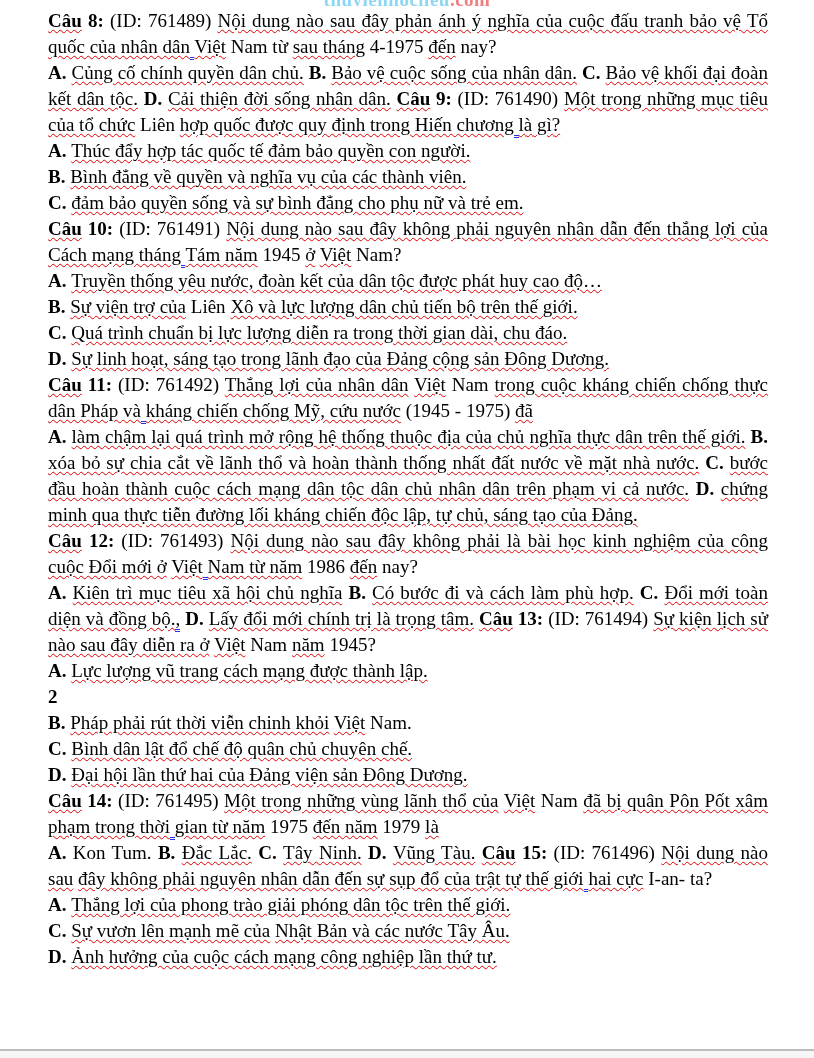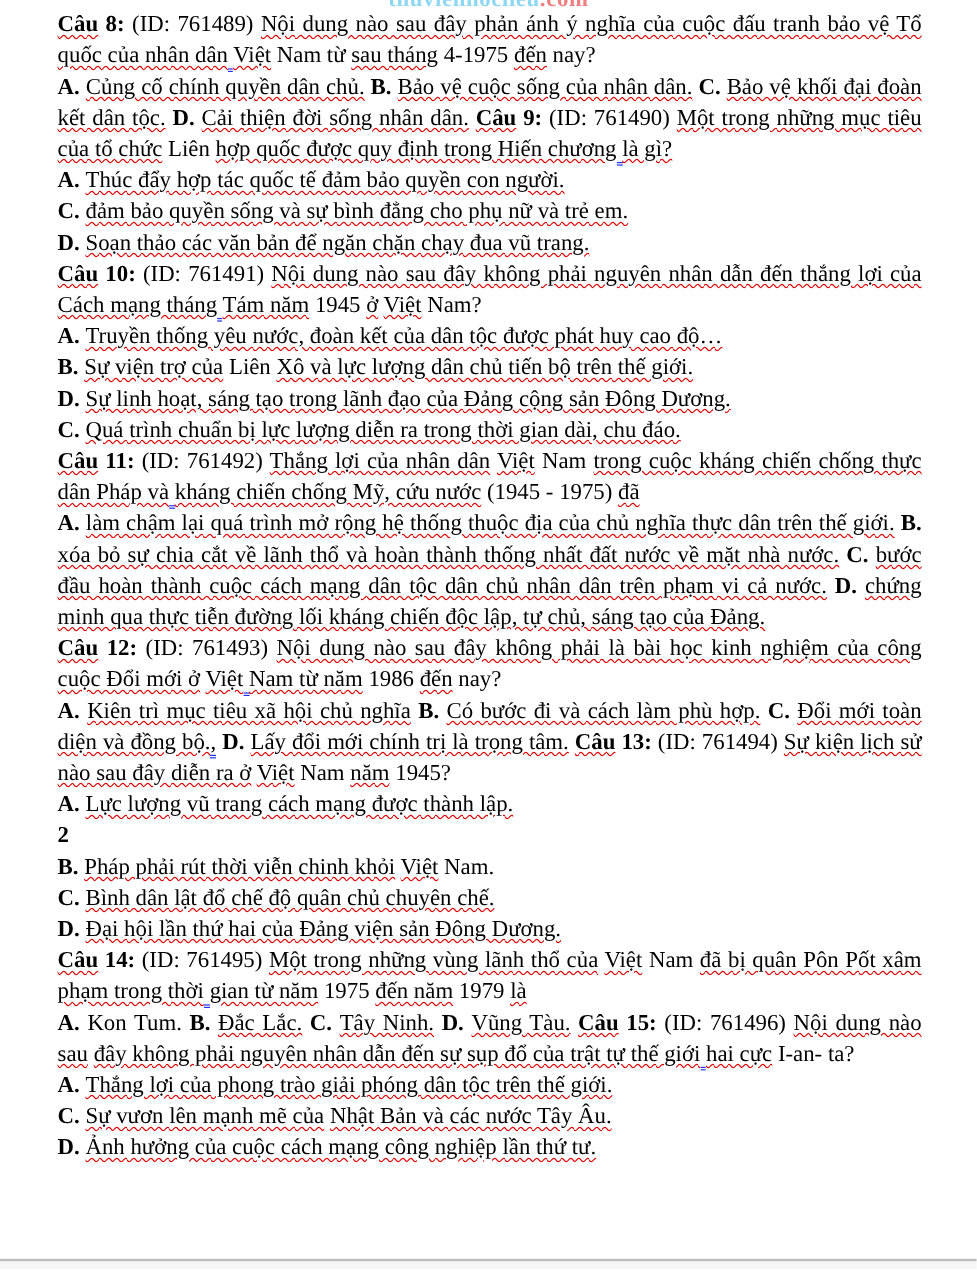--- a/index.html
+++ b/index.html
@@ -62,27 +62,27 @@
 <body>
 
 <div class="page">
   <div class="watermark">
     <span class="wm-main" style="color: rgb(142, 215, 242);">thuvienhoclieu</span><span class="wm-suffix" style="color: rgb(240, 128, 127);">.com</span>
   </div>
   <div class="doc">
       <p class="para"><span class="bold sp">Câu</span><span class="bold"> 8:</span><span> (ID: 761489) </span><span class="sp">Nội dung nào sau đây phản ánh ý nghĩa của cuộc đấu tranh bảo vệ Tổ quốc của nhân dân</span><span class="gr"> </span><span class="sp">Việt</span><span> Nam từ </span><span class="sp">sau tháng</span><span> 4-1975 </span><span class="sp">đến</span><span> nay?</span></p>
       <p class="para"><span class="bold">A. </span><span class="sp">Củng cố chính quyền dân chủ.</span><span> </span><span class="bold">B. </span><span class="sp">Bảo vệ cuộc sống của nhân dân.</span><span>  </span><span class="bold">C. </span><span class="sp">Bảo vệ khối đại đoàn kết dân tộc.</span><span> </span><span class="bold">D. </span><span class="sp">Cải thiện đời sống nhân dân.</span><span> </span><span class="bold sp">Câu</span><span class="bold"> 9:</span><span> (ID: 761490) </span><span class="sp">Một trong những mục tiêu của tổ chức</span><span> Liên </span><span class="sp">hợp quốc được quy định trong Hiến chương</span><span class="gr"> </span><span class="sp">là gì?</span></p>
       <p class="para"><span class="bold">A. </span><span class="sp">Thúc đẩy hợp tác quốc tế đảm bảo quyền con người.</span></p>
+      <p class="para"><span class="bold">B. </span><span class="sp">Bình đẳng về quyền và nghĩa vụ của các thành viên.</span></p>
       <p class="para"><span class="bold">C. </span><span class="sp">đảm bảo quyền sống và sự bình đẳng cho phụ nữ và trẻ em.</span></p>
-      <p class="para"><span class="bold">D. </span><span class="sp">Soạn thảo các văn bản để ngăn chặn chạy đua vũ trang.</span></p>
       <p class="para"><span class="bold sp">Câu</span><span class="bold"> 10:</span><span> (ID: 761491) </span><span class="sp">Nội dung nào sau đây không phải nguyên nhân dẫn đến thắng lợi của Cách mạng tháng</span><span class="gr"> </span><span class="sp">Tám năm</span><span> 1945 </span><span class="sp">ở</span><span> </span><span class="sp">Việt</span><span> Nam?</span></p>
       <p class="para"><span class="bold">A. </span><span class="sp">Truyền thống yêu nước, đoàn kết của dân tộc được phát huy cao độ…</span></p>
       <p class="para"><span class="bold">B. </span><span class="sp">Sự viện trợ của</span><span> Liên </span><span class="sp">Xô và lực lượng dân chủ tiến bộ trên thế giới.</span></p>
+      <p class="para"><span class="bold">C. </span><span class="sp">Quá trình chuẩn bị lực lượng diễn ra trong thời gian dài, chu đáo.</span></p>
       <p class="para"><span class="bold">D. </span><span class="sp">Sự linh hoạt, sáng tạo trong lãnh đạo của Đảng cộng sản Đông Dương.</span></p>
-      <p class="para"><span class="bold">C. </span><span class="sp">Quá trình chuẩn bị lực lượng diễn ra trong thời gian dài, chu đáo.</span></p>
       <p class="para"><span class="bold sp">Câu</span><span class="bold"> 11:</span><span> (ID: 761492) </span><span class="sp">Thắng lợi của nhân dân</span><span> </span><span class="sp">Việt</span><span> Nam </span><span class="sp">trong cuộc kháng chiến chống thực dân Pháp và</span><span class="gr"> </span><span class="sp">kháng chiến chống Mỹ, cứu nước</span><span> (1945 - 1975) </span><span class="sp">đã</span></p>
       <p class="para"><span class="bold">A. </span><span class="sp">làm chậm lại quá trình mở rộng hệ thống thuộc địa của chủ nghĩa thực dân trên thế giới.</span><span> </span><span class="bold">B. </span><span class="sp">xóa bỏ sự chia cắt về lãnh thổ và hoàn thành thống nhất đất nước về mặt nhà nước.</span><span> </span><span class="bold">C. </span><span class="sp">bước đầu hoàn thành cuộc cách mạng dân tộc dân chủ nhân dân trên phạm vi cả nước.</span><span> </span><span class="bold">D. </span><span class="sp">chứng minh qua thực tiễn đường lối kháng chiến độc lập, tự chủ, sáng tạo của Đảng.</span></p>
       <p class="para"><span class="bold sp">Câu</span><span class="bold"> 12:</span><span> (ID: 761493) </span><span class="sp">Nội dung nào sau đây không phải là bài học kinh nghiệm của công cuộc Đổi mới ở</span><span> </span><span class="sp">Việt</span><span class="gr"> </span><span class="sp">Nam từ năm</span><span> 1986 </span><span class="sp">đến</span><span> nay?</span></p>
       <p class="para"><span class="bold">A. </span><span class="sp">Kiên trì mục tiêu xã hội chủ nghĩa</span><span> </span><span class="bold">B. </span><span class="sp">Có bước đi và cách làm phù hợp.</span><span> </span><span class="bold">C. </span><span class="sp">Đổi mới toàn diện và đồng bộ.</span><span class="gr">,</span><span> </span><span class="bold">D. </span><span class="sp">Lấy đổi mới chính trị là trọng tâm.</span><span> </span><span class="bold sp">Câu</span><span class="bold"> 13:</span><span> (ID: 761494) </span><span class="sp">Sự kiện lịch sử nào sau đây diễn ra ở</span><span> </span><span class="sp">Việt</span><span> Nam </span><span class="sp">năm</span><span> 1945?</span></p>
       <p class="para"><span class="bold">A. </span><span class="sp">Lực lượng vũ trang cách mạng được thành lập.</span></p>
       <p class="para"><span class="bold">2</span></p>
       <p class="para"><span class="bold">B. </span><span class="sp">Pháp phải rút thời viễn chinh khỏi</span><span> </span><span class="sp">Việt</span><span> Nam.</span></p>
       <p class="para"><span class="bold">C. </span><span class="sp">Bình dân lật đổ chế độ quân chủ chuyên chế.</span></p>
       <p class="para"><span class="bold">D. </span><span class="sp">Đại hội lần thứ hai của Đảng viện sản Đông Dương.</span></p>
       <p class="para"><span class="bold sp">Câu</span><span class="bold"> 14:</span><span> (ID: 761495) </span><span class="sp">Một trong những vùng lãnh thổ của</span><span> </span><span class="sp">Việt</span><span> Nam </span><span class="sp">đã bị quân Pôn Pốt xâm phạm trong thời</span><span class="gr"> </span><span class="sp">gian từ năm</span><span> 1975 </span><span class="sp">đến năm</span><span> 1979 </span><span class="sp">là</span></p>

